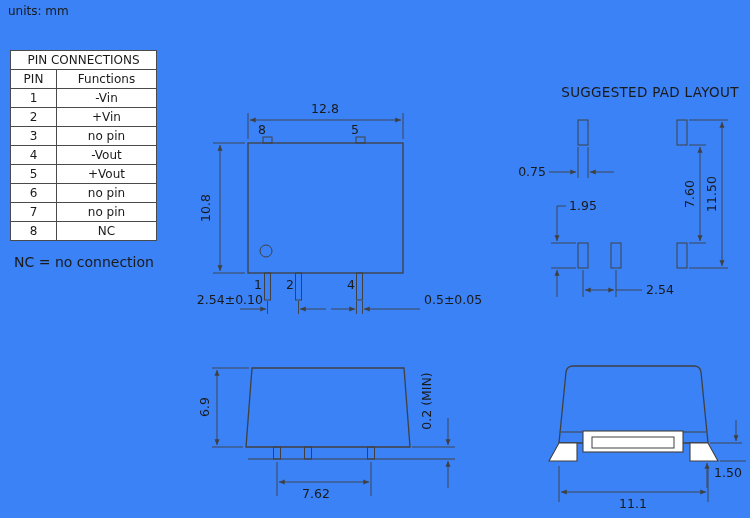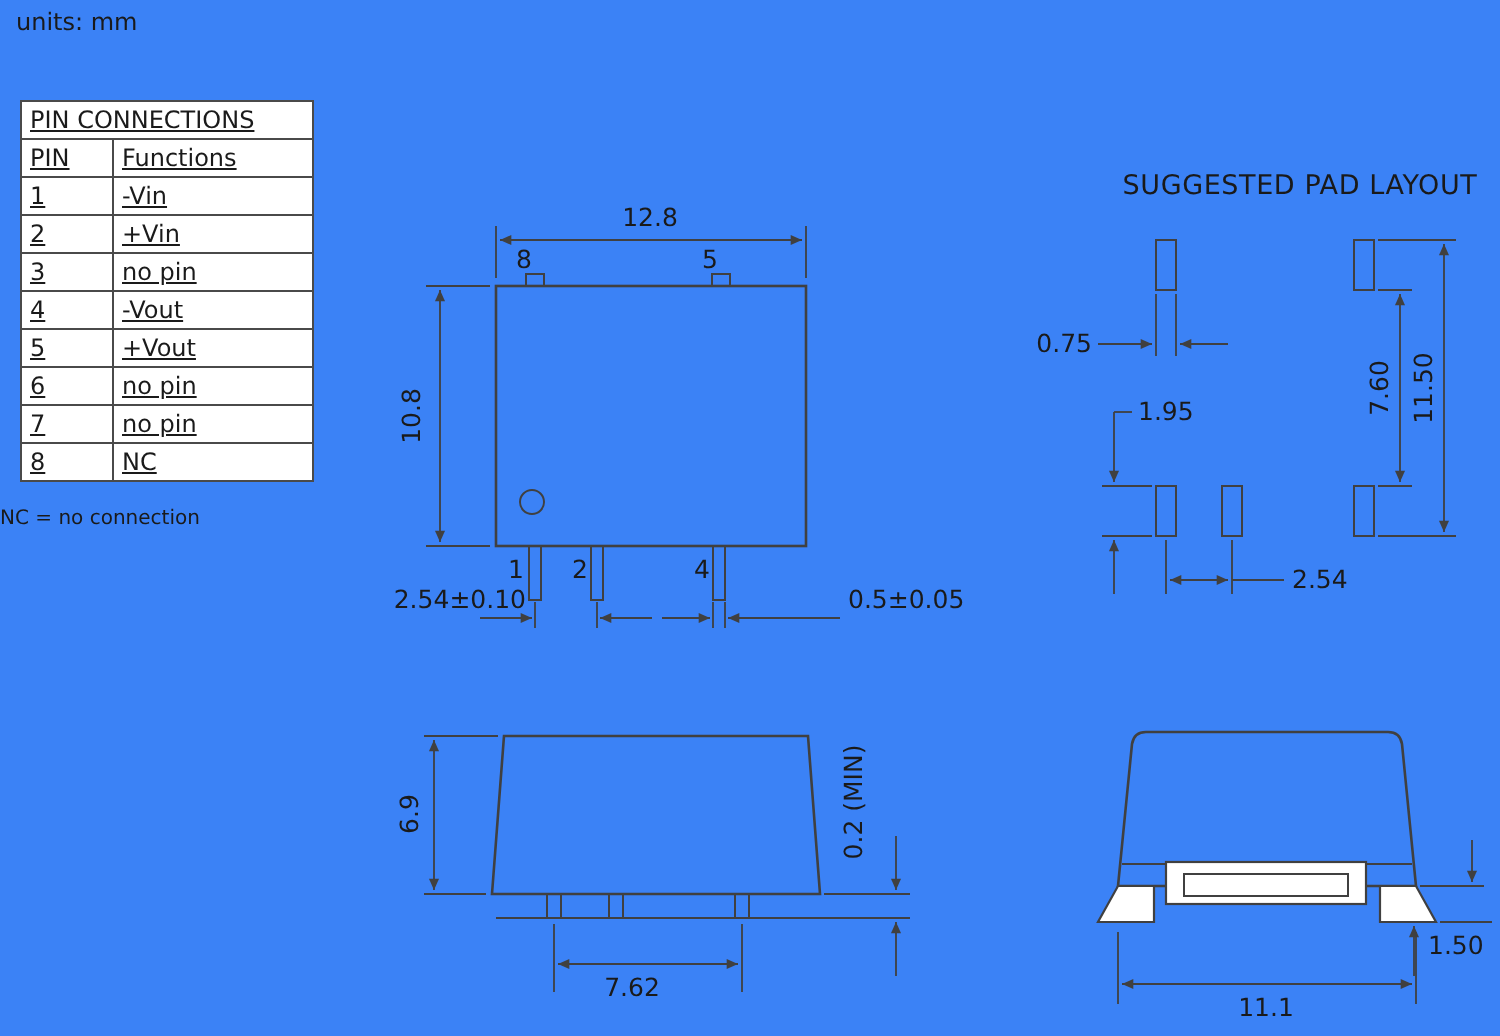--- a/index.html
+++ b/index.html
@@ -1,24 +1,24 @@
 <!DOCTYPE html>
 <html><head>
 <meta charset="utf-8">
 <style>
   * { margin:0; padding:0; box-sizing:border-box; }
   html,body { background:#ffffff; }
   body { font-family:"DejaVu Sans","Liberation Sans",sans-serif; }
   #canvas { position:relative; width:750px; height:518px; background:#3b82f6; color:#1a1a1a; overflow:hidden; }
   .notes { position:absolute; left:8px; top:4px; font-size:12px; line-height:15px; }
   .pin-table { position:absolute; left:10px; top:50px; border-collapse:collapse; font-size:12px; color:#1a1a1a; background:#fff; }
-  .pin-table th, .pin-table td { border:1px solid #4a4a4a; font-weight:400; text-align:left; height:19px; padding:0 4px;text-decoration:underline; }
+  .pin-table th, .pin-table td { border:1px solid #4a4a4a; font-weight:400; text-align:center; height:19px; padding:0 4px; }
   .pin-table .c1 { width:46px; }
   .pin-table .c2 { width:100px; }
-  .nc-note { position:absolute; left:0; top:254px; font-size:10px; }
+  .nc-note { position:absolute; left:14px; top:254px; font-size:14px; }
   svg.art { position:absolute; left:0; top:0; }
   .ln { fill:none; stroke:#404040; stroke-width:1.3; }
   .th { fill:none; stroke:#404040; stroke-width:1; }
   .xl { fill:none; stroke:#404040; stroke-width:0.9; }
   .wf { fill:#ffffff; stroke:#404040; stroke-width:1.1; }
   svg text { font-size:12.5px; fill:#1a1a1a; }
   svg text.ttl { font-size:13.5px; letter-spacing:0.3px; }
 </style>
 </head>
 <body>

